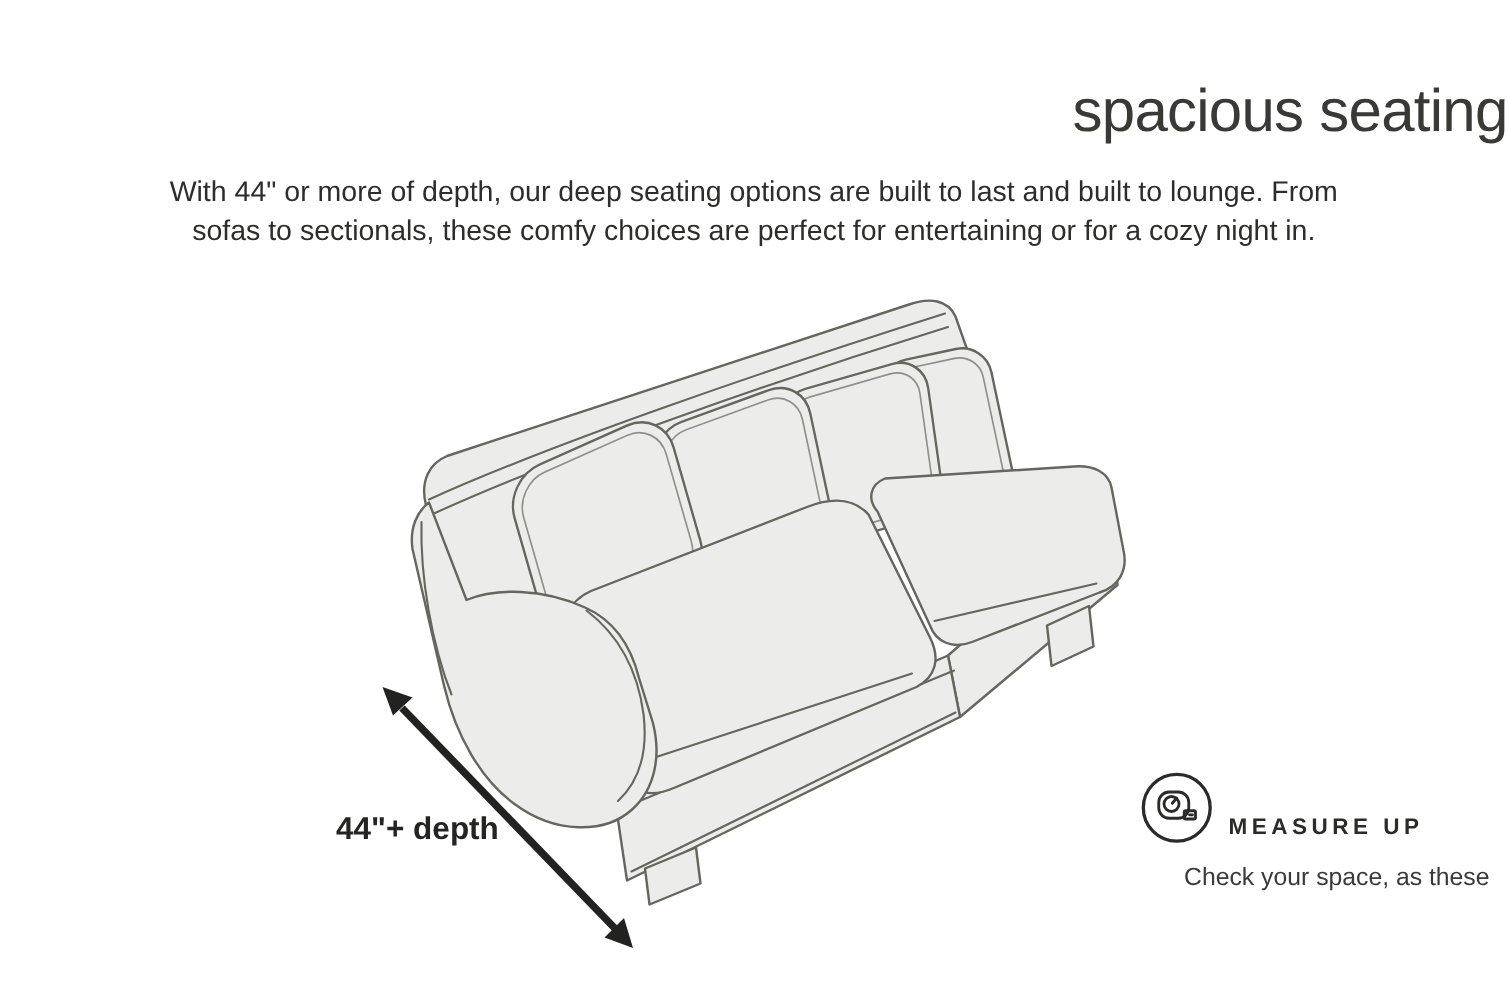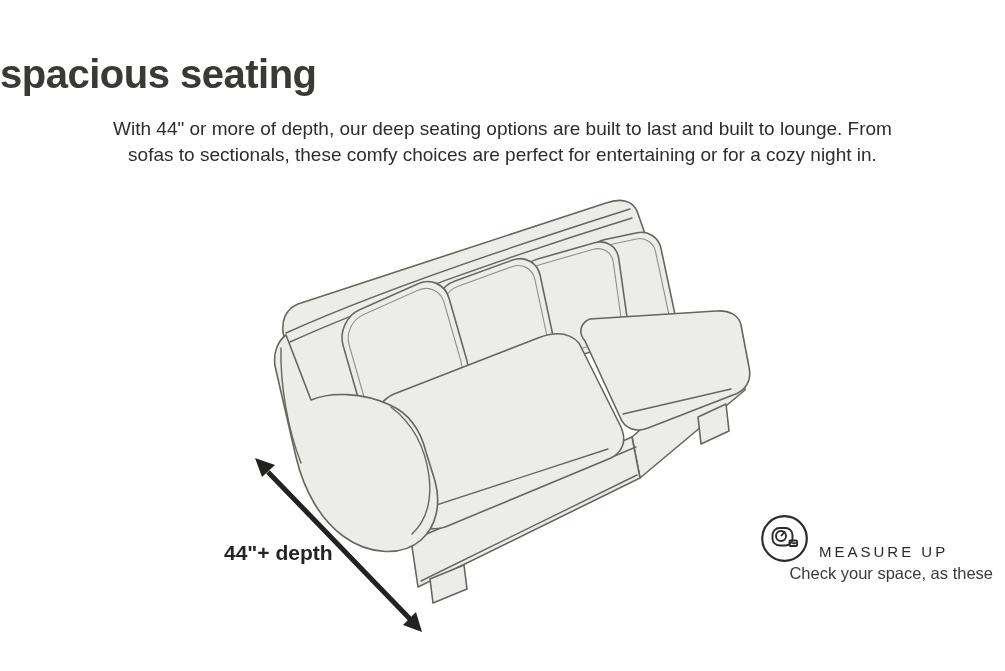--- a/index.html
+++ b/index.html
@@ -1,44 +1,44 @@
 <!DOCTYPE html>
 <html><head>
 <meta charset="utf-8">
 <style>
   html,body{margin:0;padding:0;background:#ffffff;}
   .page{
     position:relative;width:1005px;height:671px;background:#ffffff;
     font-family:"Liberation Sans", sans-serif;overflow:hidden;color:#2d2d2b;
   }
   .title{
-    position:absolute;top:52px;left:0;right:0;text-align:left;
-    font-size:40px;font-weight:700;color:#393936;letter-spacing:-0.5px;
+    position:absolute;top:52px;left:0;right:0;text-align:right;
+    font-size:40px;font-weight:400;color:#393936;letter-spacing:-0.5px;
   }
   .desc{
     position:absolute;top:116px;left:0;right:0;text-align:center;
     font-size:19px;line-height:26px;color:#2d2d2b;
   }
   .dim-label{
     position:absolute;left:224px;top:541px;
     font-size:21px;font-weight:700;color:#242422;white-space:nowrap;
   }
   .illustration{position:absolute;left:180px;top:185px;width:610px;height:460px;}
   .sofa-part{fill:#ececea;stroke:#66665f;stroke-width:1.6;stroke-linejoin:round;}
   .sofa-line{fill:none;stroke:#66665f;stroke-width:1.4;stroke-linecap:round;}
   .sofa-pip{fill:none;stroke:#8f8f89;stroke-width:1.1;}
   .arrow-stroke{stroke:#222220;stroke-width:5px;}
   .arrow-fill{fill:#222220;}
   .measure{position:absolute;left:760px;top:514px;width:233px;}
   .measure-row{display:flex;align-items:center;gap:10px;}
   .measure-title{
-    font-size:15px;font-weight:400;letter-spacing:3px;color:#2b2b29;white-space:nowrap;margin-top:25px;
+    font-size:15px;font-weight:700;letter-spacing:3px;color:#2b2b29;white-space:nowrap;margin-top:25px;
   }
   .measure-note{
-    margin-top:0px;text-align:right;font-size:16.5px;line-height:20.5px;color:#3a3a38;
+    margin-top:12px;text-align:right;font-size:16.5px;line-height:20.5px;color:#3a3a38;
   }
   .measure-note span{display:block;}
   .tape-icon{flex:0 0 auto;}
   .tape-stroke{fill:none;stroke:#2b2b29;stroke-width:1.9;stroke-linecap:round;}
   .tape-circle{fill:none;stroke:#2b2b29;stroke-width:2.2;}
 </style>
 </head>
 <body>
 
 <div class="page">

